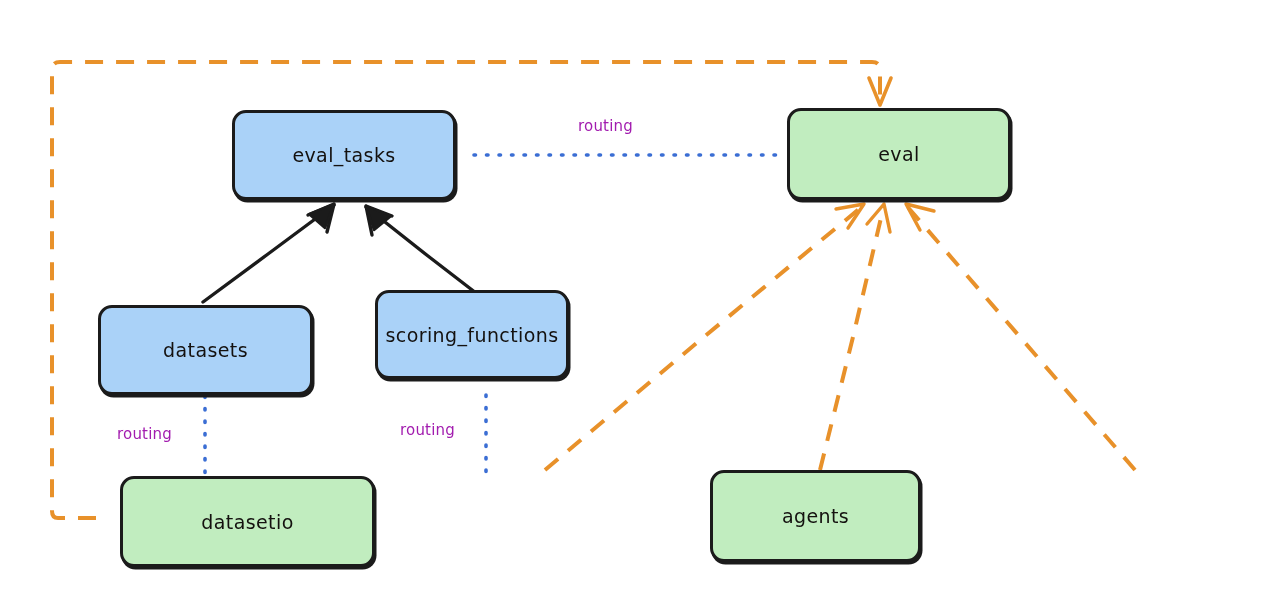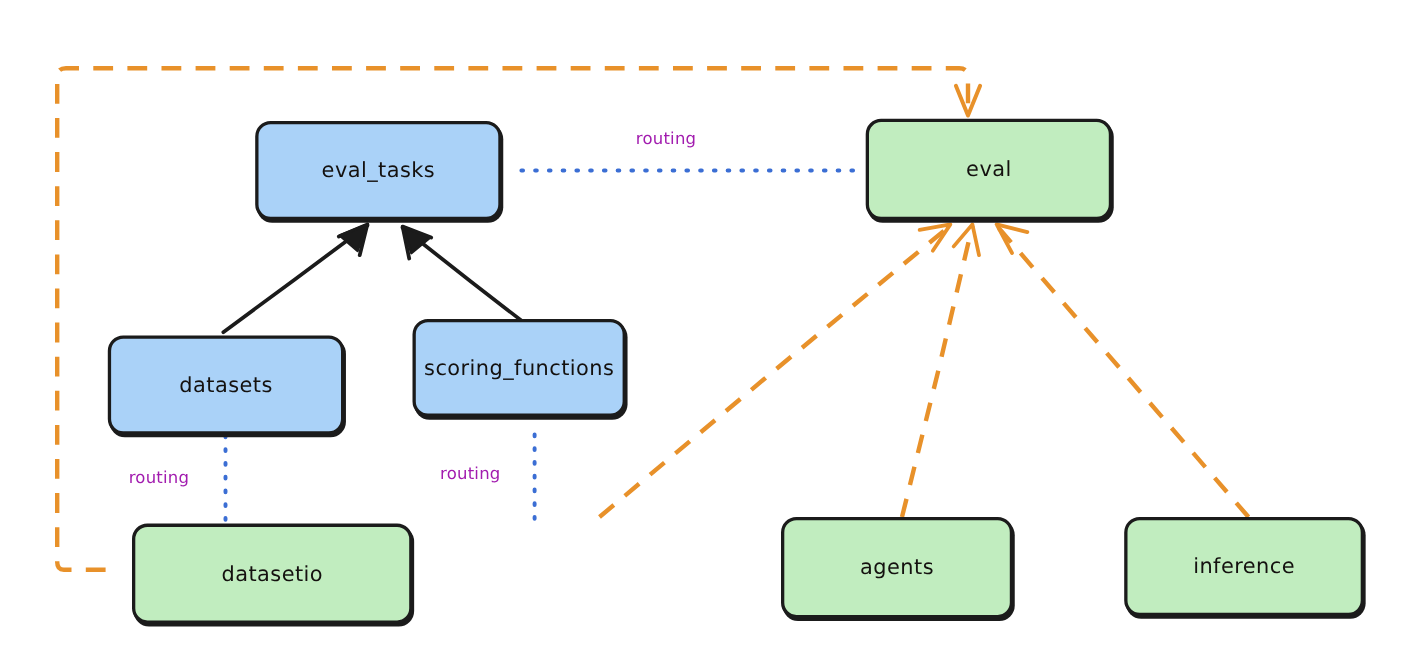--- a/index.html
+++ b/index.html
@@ -127,23 +127,20 @@
 
   <div class="node prov" style="left:96px; top:476px; width:255px; height:91px;margin-left:24px;">
     <span class="node-label">datasetio</span>
   </div>
 
 
   <div class="node prov" style="left:710px; top:470px; width:211px; height:92px;">
     <span class="node-label">agents</span>
   </div>
 
-  <div class="node prov" style="left:1022px; top:470px; width:218px; height:90px;">
-    <span class="node-label">inference</span>
-  </div>
 
   <div class="edge-label" style="left:578px; top:117px;">routing</div>
 
   <div class="edge-label" style="left:117px; top:425px;">routing</div>
 
   <div class="edge-label" style="left:400px; top:421px;">routing</div>
 
 </div>
 
 </body></html>

